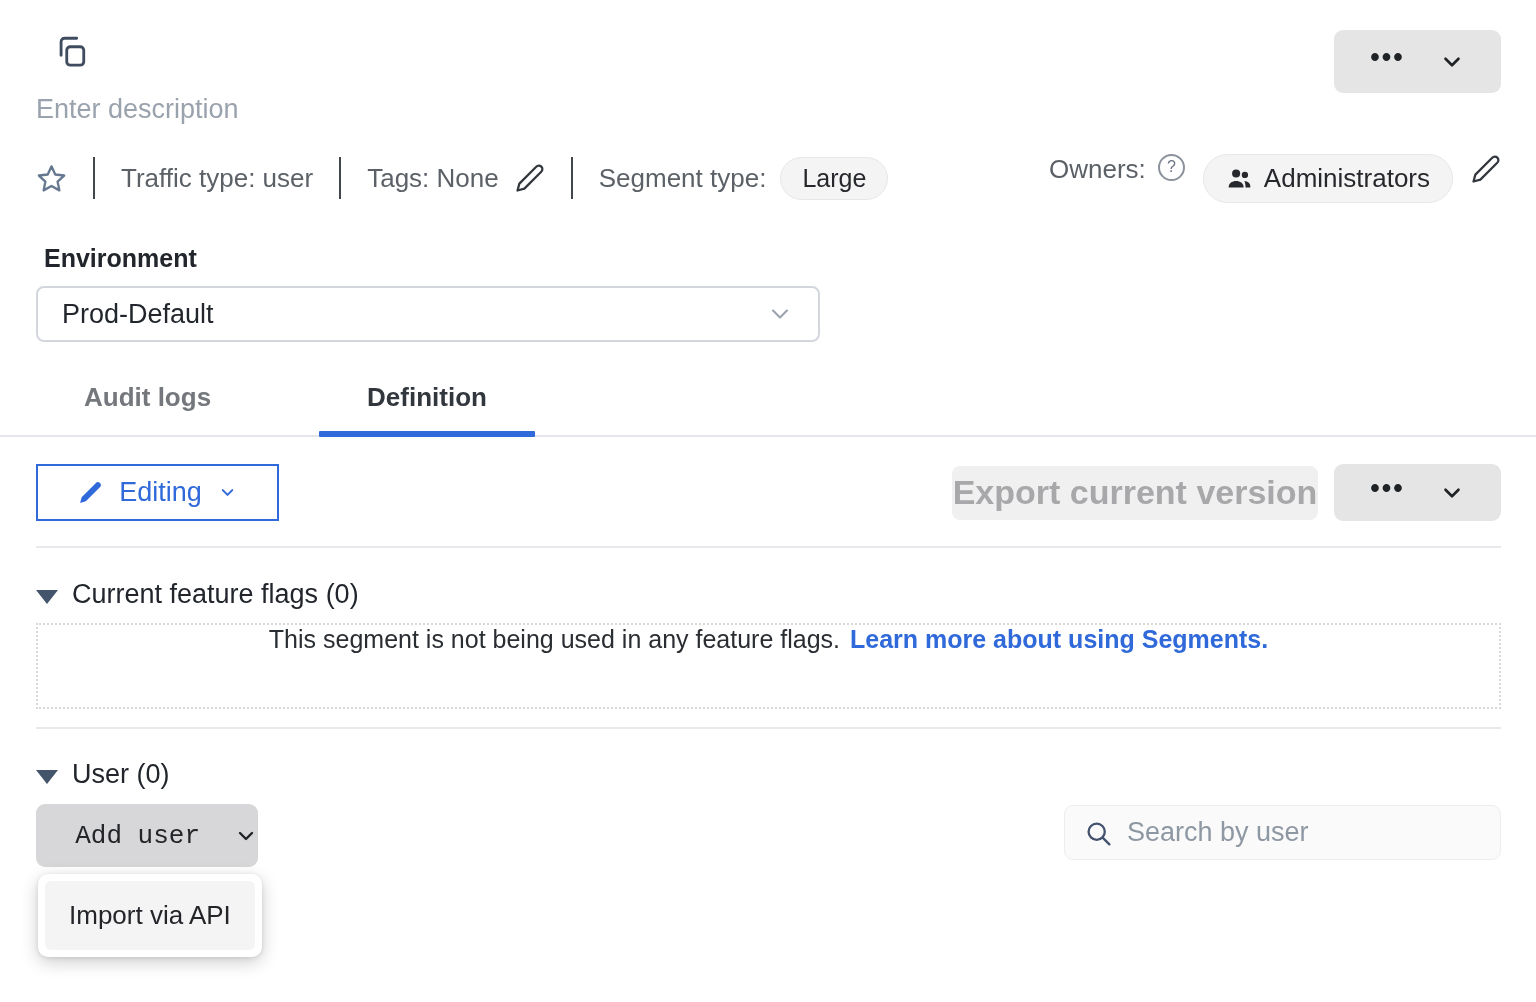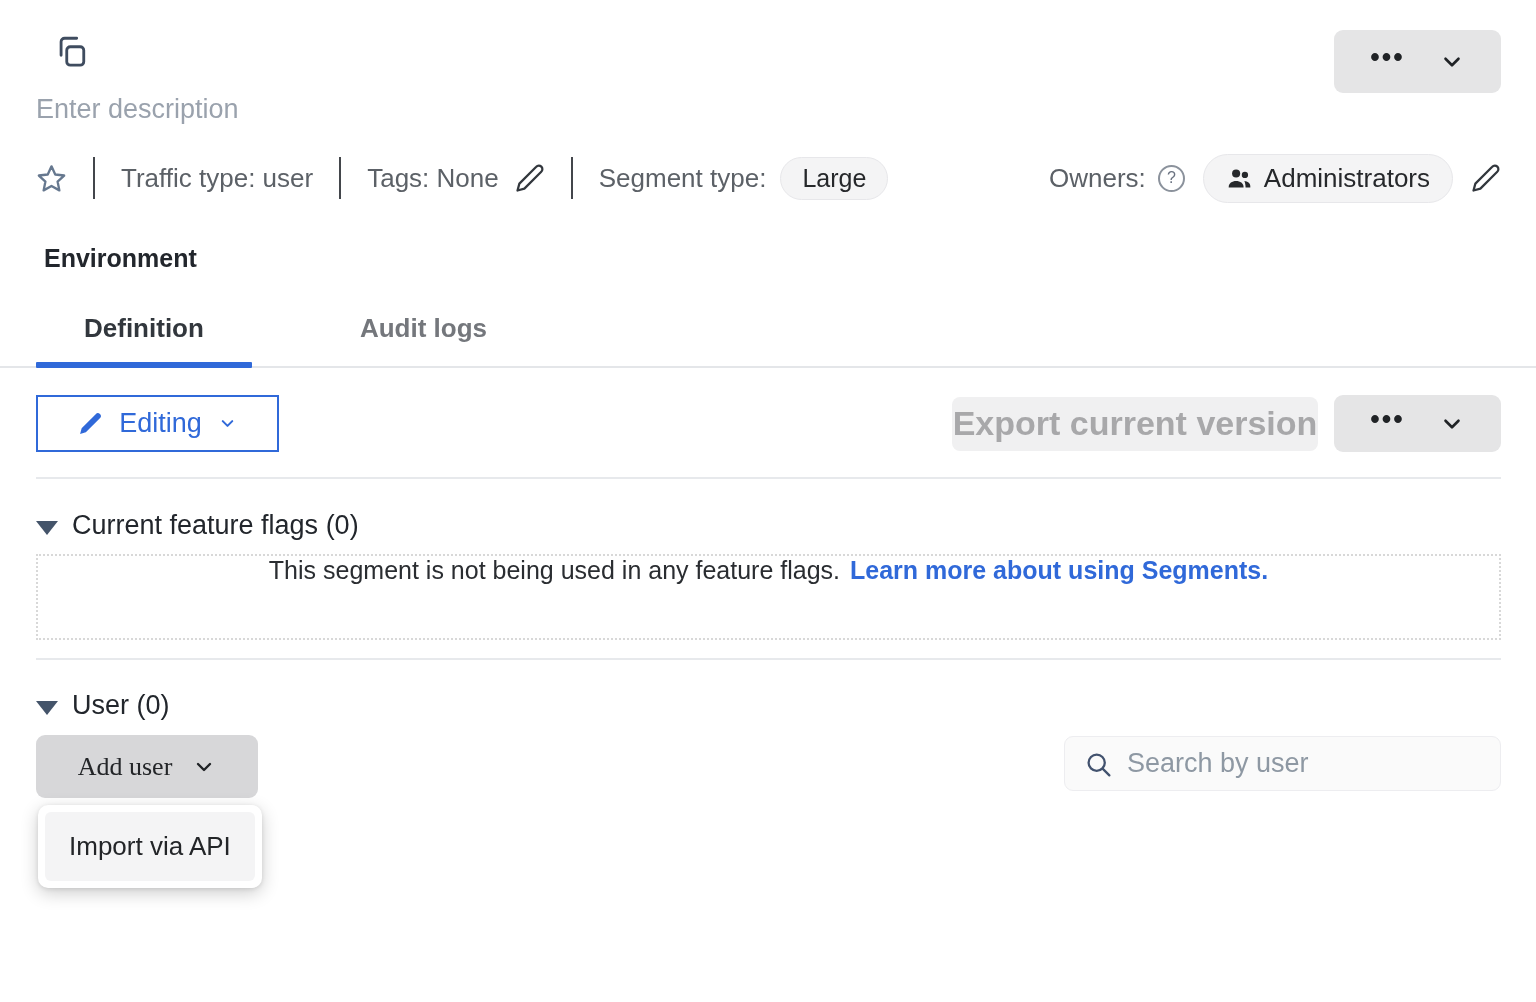--- a/index.html
+++ b/index.html
@@ -32,21 +32,21 @@
   .meta-row { margin-top: 31px; display: flex; align-items: center; height: 44px; }
   .star { display: inline-flex; color: #66788f; cursor: pointer; }
   .vsep { width: 2px; height: 42px; background: #43464b; margin: 0 26px; }
   .meta-text { font-size: 26px; color: #5c6167; }
   .pencil { display: inline-flex; color: #32373d; margin-left: 16px; cursor: pointer; }
   .pill {
     display: inline-flex; align-items: center; background: #f4f4f5;
     border: 1px solid #e7e7ea; border-radius: 999px; color: #26282b;
     font-size: 25px; padding: 6px 21px; margin-left: 14px;
   }
-  .owners { margin-left: auto; display: flex; align-items: center; }
+  .owners { margin-left: auto; display: flex; align-items: flex-start; }
   .help {
     width: 27px; height: 27px; border: 2px solid #8b929c; border-radius: 50%;
     display: inline-flex; align-items: center; justify-content: center;
     font-size: 16px; color: #6a7280; margin-left: 12px; cursor: pointer; background: #fff;
   }
   .owners-pill { padding: 8px 22px; margin-left: 18px; gap: 11px; font-size: 26px; }
   .users-ic { display: inline-flex; color: #26282b; }
   .owners .pencil { margin-left: 18px; }
 
   .env-label { margin-top: 44px; font-size: 25px; font-weight: 700; color: #22262c; margin-left: 8px; }
@@ -105,23 +105,23 @@
     margin-top: 13px; height: 86px; border: 2px dotted #d8d8d8;
     display: flex; align-items: flex-start; justify-content: center; gap: 10px;
     font-size: 25px; color: #2a2d31;
   }
   .link { color: #3069d9; font-weight: 700; text-decoration: none; cursor: pointer; }
 
   .section-head.user { margin-top: 30px; }
   .user-controls { margin-top: 14px; display: flex; align-items: flex-start; justify-content: space-between; }
   .add-user-wrap { position: relative; }
   .add-user-btn {
-    display: inline-flex; align-items: center; justify-content: center; gap: 20px;
+    display: inline-flex; align-items: center; justify-content: flex-end; gap: 34px;
     width: 222px; height: 63px; background: #d7d7d9; border: none; border-radius: 9px;
-    font-size: 26px; color: #232528; cursor: pointer; font-family: Liberation Serif, serif;
+    font-size: 26px; color: #232528; cursor: pointer; font-family: Liberation Mono, monospace;
   }
   .menu {
     position: absolute; left: 2px; top: 70px; width: 224px;
     background: #ffffff; border-radius: 10px; padding: 7px;
     box-shadow: 0 5px 18px rgba(0,0,0,0.20), 0 1px 4px rgba(0,0,0,0.10);
   }
   .menu-item {
     background: #f4f4f5; border-radius: 6px; padding: 19px 24px;
     font-size: 26px; color: #232528; cursor: pointer;
   }
@@ -201,29 +201,37 @@
         </span>
         <span class="pencil">
           <svg width="30" height="30" viewBox="0 0 24 24" fill="none" stroke="currentColor" stroke-width="1.8" stroke-linecap="round" stroke-linejoin="round">
               <path d="M17 3a2.83 2.83 0 1 1 4 4L7.5 20.5 2 22l1.5-5.5L17 3z"></path>
             </svg>
         </span>
       </div>
     </div>
 
     <div class="env-label">Environment</div>
+    <div class="select">
+      <span>Prod-Default</span>
+      <span class="chev">
+        <svg width="28" height="28" viewBox="0 0 24 24" fill="none" stroke="currentColor" stroke-width="1.8" stroke-linecap="round" stroke-linejoin="round">
+            <path d="M6 9l6 6 6-6"></path>
+          </svg>
+      </span>
+    </div>
   </header>
 
   <nav class="tabs-wrap">
     <div class="tabs">
+      <div class="tab">
+        <span>Audit logs</span>
+      </div>
       <div class="tab active">
         <span>Definition</span>
-      </div>
-      <div class="tab">
-        <span>Audit logs</span>
       </div>
     </div>
   </nav>
 
   <main class="pad">
 
     <div class="toolbar">
       <button class="editing-btn">
         <span>
           <svg width="25" height="25" viewBox="0 0 24 24" fill="currentColor">

